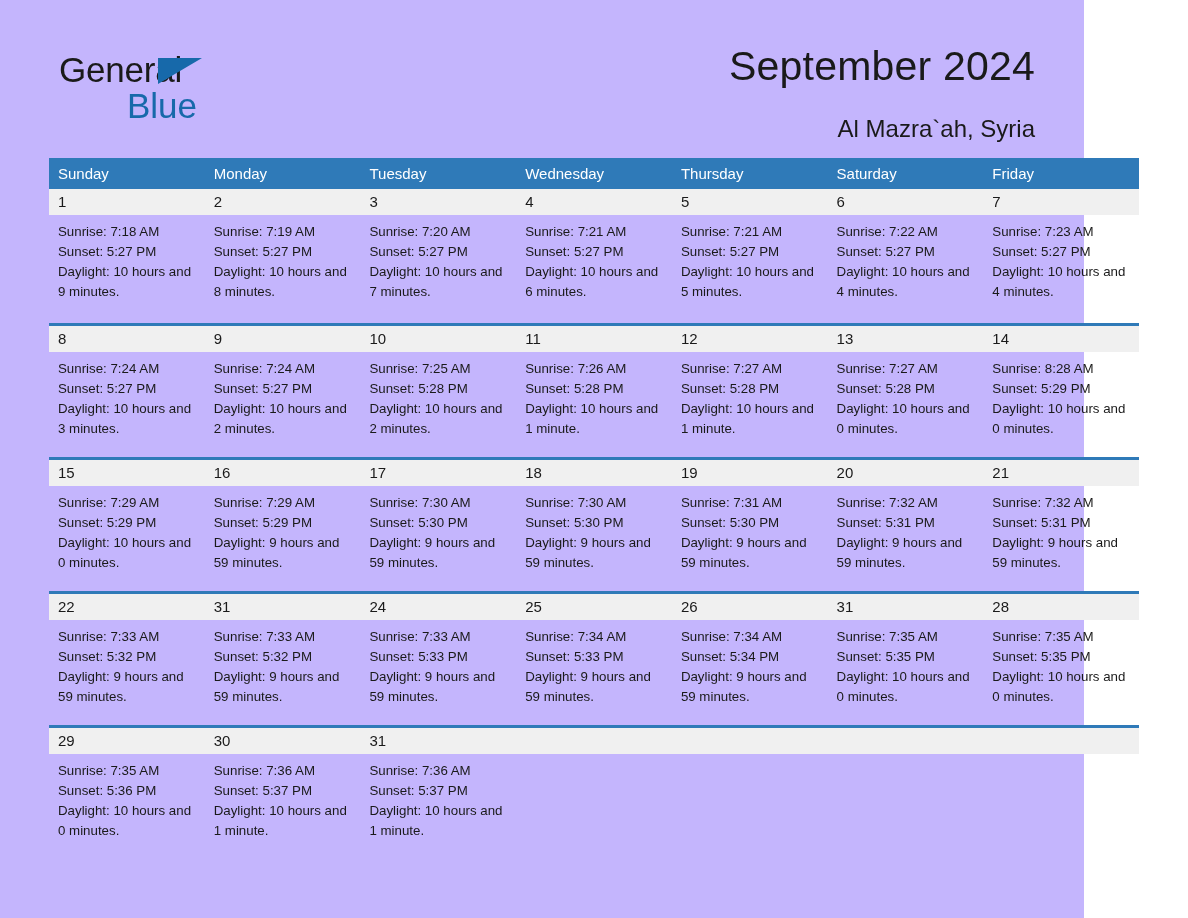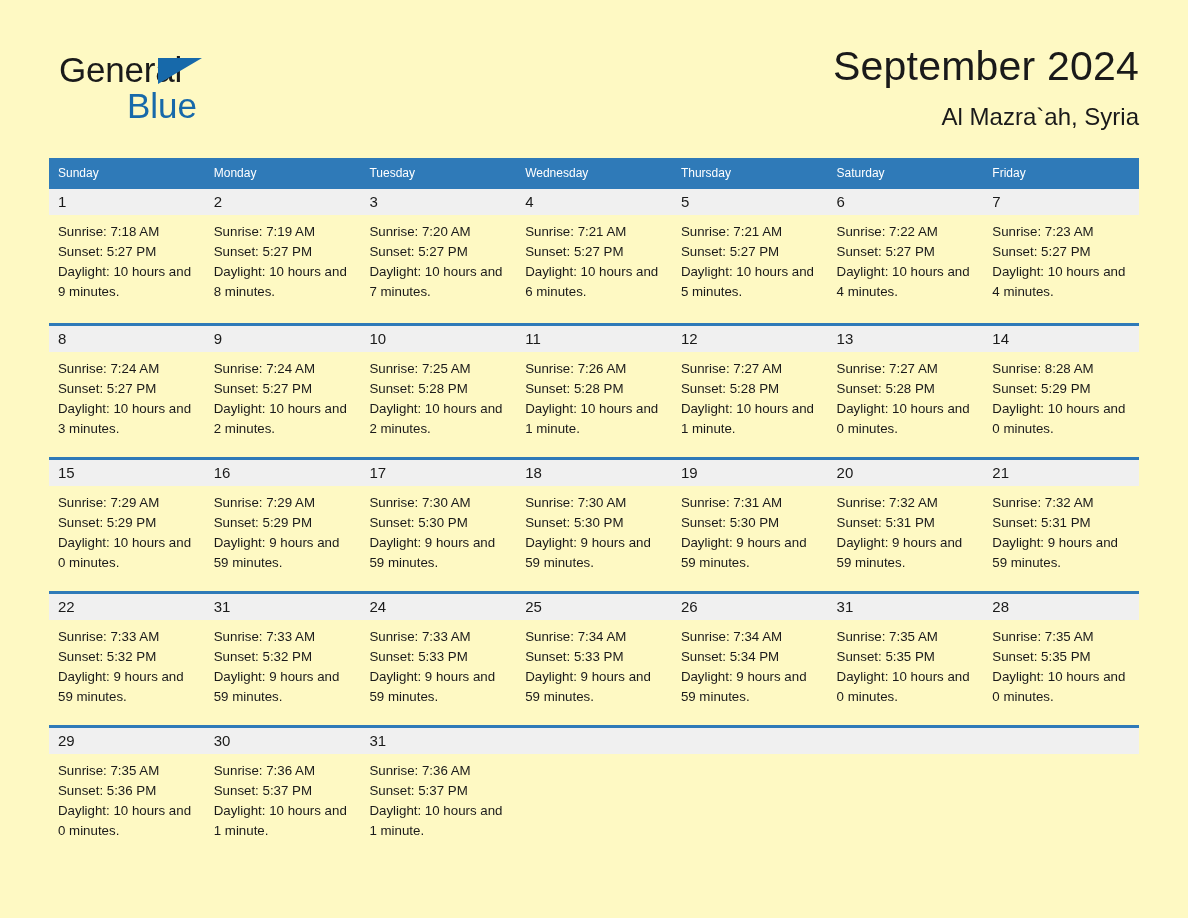--- a/index.html
+++ b/index.html
@@ -5,23 +5,23 @@
   * { box-sizing: border-box; margin: 0; padding: 0; }
   html, body {
     width: 1188px;
     height: 918px;
     background: #ffffff;
     font-family: "Liberation Sans", sans-serif;
     -webkit-font-smoothing: antialiased;
   }
   .page {
     position: relative;
-    width: 1188px;
+    width: 1084px;
     height: 918px;
-    background: #fef9c3;
+    background: #c4b5fd;
   }
 
   
   .top {
     position: absolute;
     left: 49px;
     top: 40px;
     right: 49px;
     height: 110px;
   }
@@ -68,21 +68,21 @@
     text-align: right;
   }
   .cal-title {
     font-size: 41px;
     line-height: 52px;
     color: #1a1a1a;
     font-weight: 400;
     letter-spacing: 0.2px;
   }
   .cal-sub {
-    margin-top: 10px;
+    margin-top: 22px;
     font-size: 24px;
     line-height: 30px;
     color: #1a1a1a;
     font-weight: 400;
   }
 
   
   .calendar {
     position: absolute;
     left: 49px;
@@ -90,21 +90,21 @@
     width: 1090px;
   }
   .weekhead {
     display: flex;
     background: #2f7ab8;
     height: 31px;
   }
   .weekhead .hcell {
     flex: 1 1 0;
     color: #ffffff;
-    font-size: 12px;
+    font-size: 15px;
     line-height: 31px;
     padding-left: 9px;
     white-space: nowrap;
     overflow: hidden;
   }
 
   .week {
     display: flex;
     border-top: 3px solid #2f7ab8;
     margin-top: 12px;

